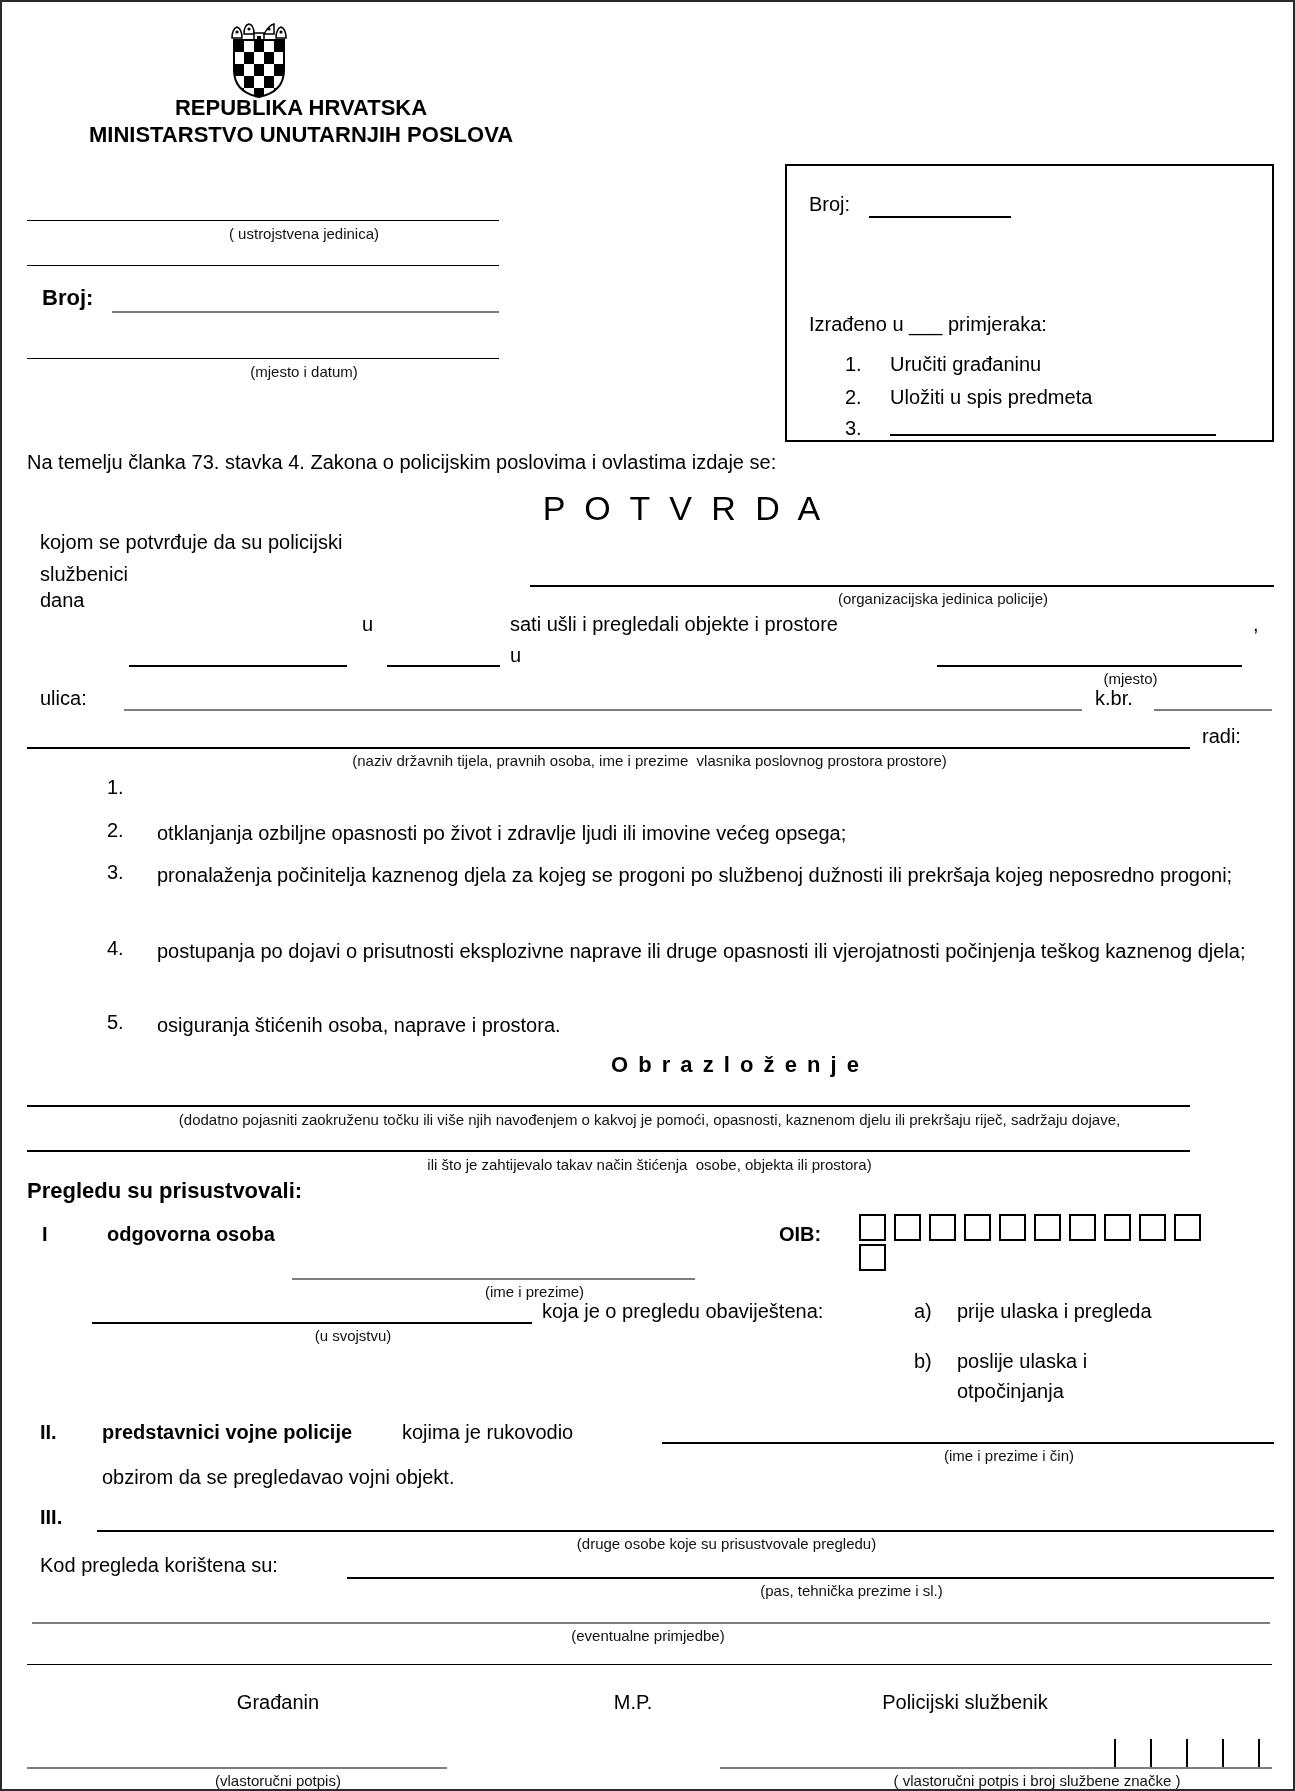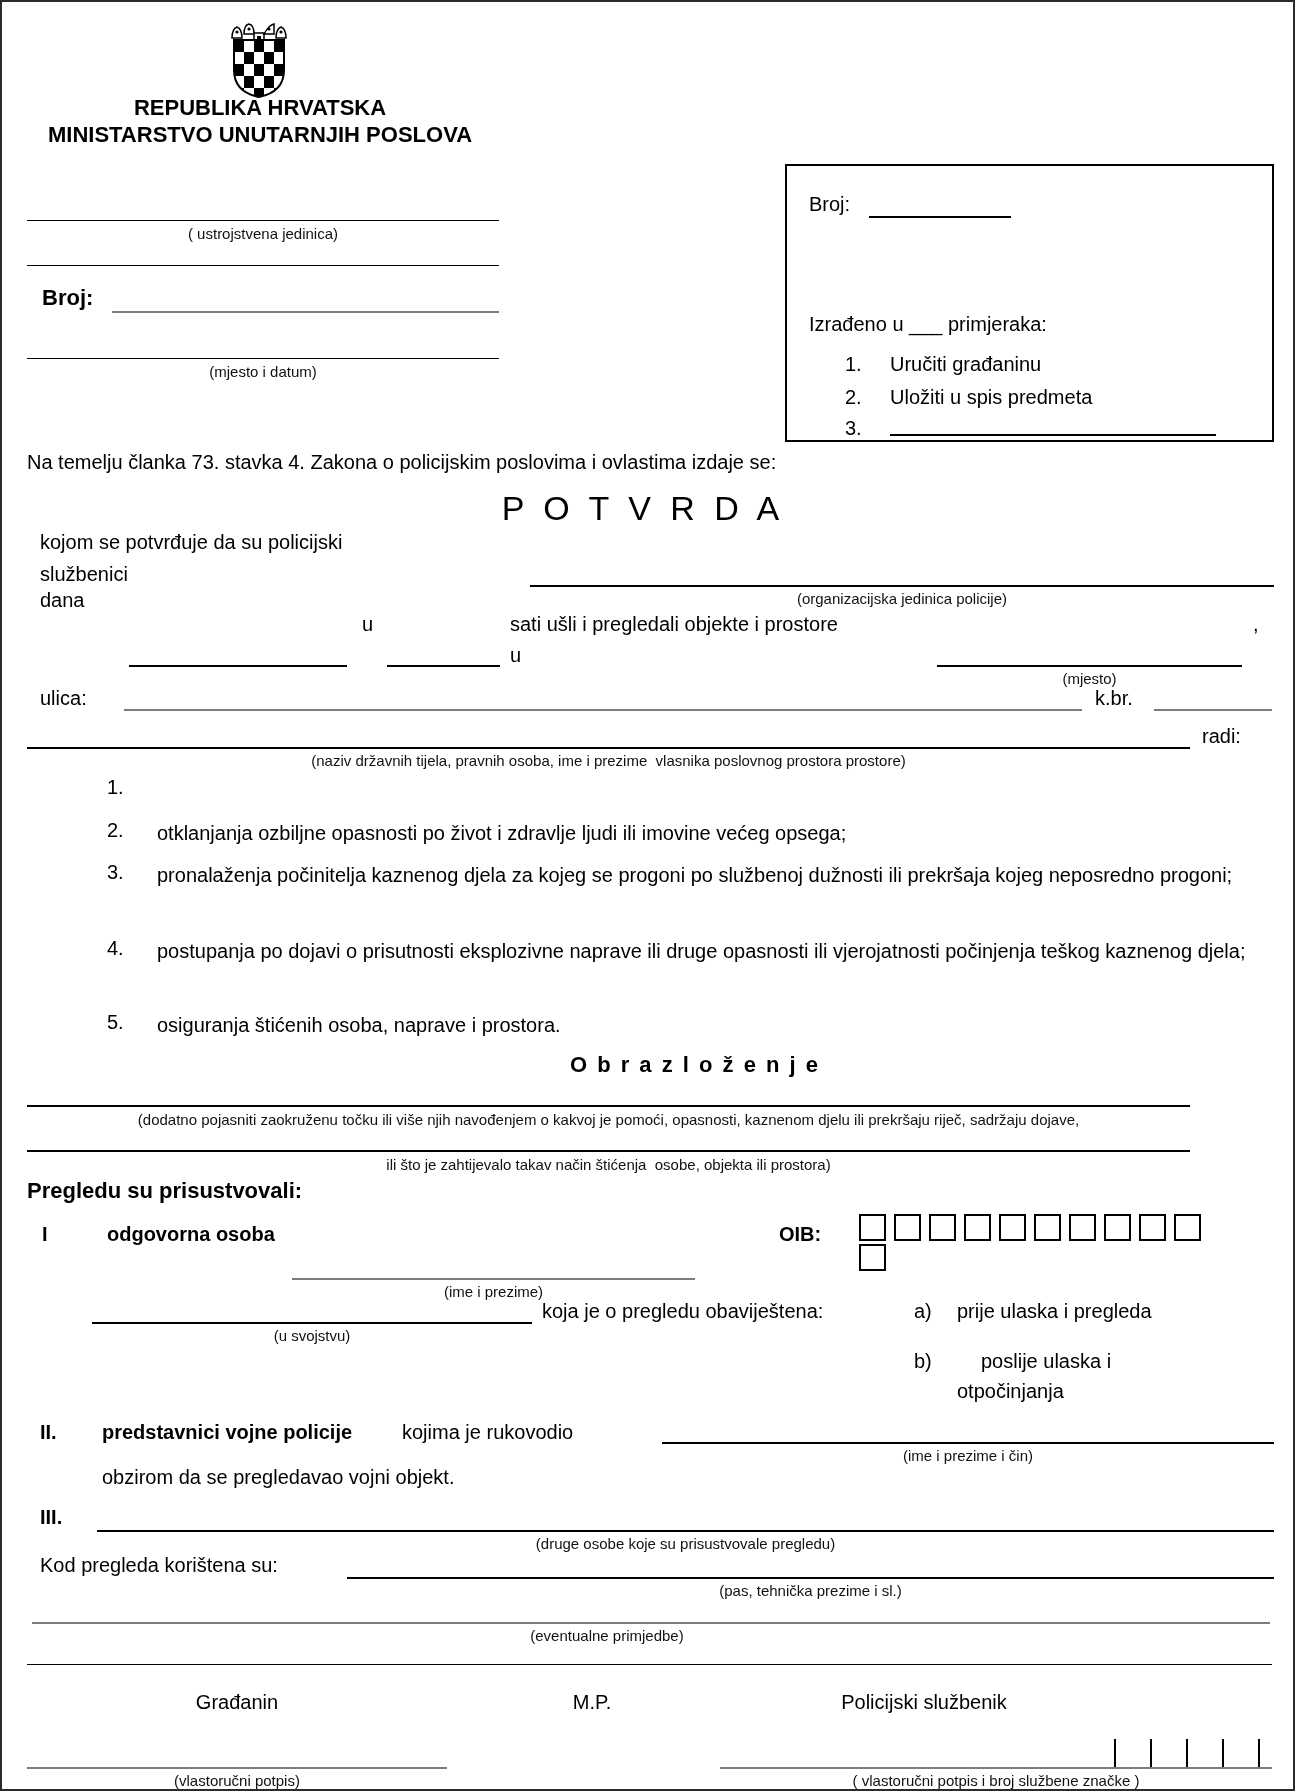--- a/index.html
+++ b/index.html
@@ -6,21 +6,21 @@
   .page {
     position:relative; width:1295px; height:1791px; margin:0 auto;
     background:#ffffff; border:2px solid #2b2b2b; box-sizing:border-box;
     font-family:"Liberation Sans", sans-serif; color:#000; overflow:hidden;
   }
   .abs { position:absolute; }
   .t  { font-size:20px; line-height:1.2; white-space:nowrap; }
   .tw { font-size:20px; line-height:30px; white-space:normal; }
   .b  { font-weight:bold; }
   .cap { font-size:15px; line-height:1.15; white-space:pre; color:#111; }
-  .ctr { text-align:center; }
+  .ctr { text-align:center;margin-left:41px; }
   .hl { height:0; border-top:2px solid #000; }
   .hl.gray { border-top-color:#7d7d7d; }
   .hl.thin { border-top-width:1px; }
   .vtick { width:2px; height:28px; background:#000; }
   .box { border:2px solid #000; box-sizing:border-box; }
   .title1 { font-size:34px; letter-spacing:5px; white-space:nowrap; }
   .title2 { font-size:22px; font-weight:bold; letter-spacing:2px; white-space:nowrap;padding-left:48px; }
   .h1 { font-size:22px; font-weight:bold; white-space:nowrap; }
   .oib-row { display:flex; gap:8px; }
   .oib-cell { width:27px; height:27px; border:2px solid #000; box-sizing:border-box; background:#fff; }
@@ -170,21 +170,21 @@
   <div class="abs ctr cap" style="left:290px; top:1281px; width:403px;">(ime i prezime)</div>
 
   <div class="abs t" style="left:540px; top:1297px;">koja je o pregledu obaviještena:</div>
   <div class="abs t" style="left:912px; top:1297px;">a)</div>
   <div class="abs t" style="left:955px; top:1297px;">prije ulaska i pregleda</div>
 
   <div class="abs hl" style="left:90px; top:1320px; width:440px;"></div>
   <div class="abs ctr cap" style="left:90px; top:1325px; width:440px;">(u svojstvu)</div>
 
   <div class="abs t" style="left:912px; top:1347px;">b)</div>
-  <div class="abs t" style="left:955px; top:1347px;margin-left:24px;">poslije ulaska i</div>
+  <div class="abs t" style="left:955px; top:1347px;">poslije ulaska i</div>
   <div class="abs t" style="left:955px; top:1377px;">otpočinjanja</div>
 
   <div class="abs t b" style="left:38px; top:1418px;">II.</div>
   <div class="abs t b" style="left:100px; top:1418px;">predstavnici vojne policije</div>
   <div class="abs t" style="left:400px; top:1418px;">kojima je rukovodio</div>
   <div class="abs hl" style="left:660px; top:1440px; width:612px;"></div>
   <div class="abs ctr cap" style="left:660px; top:1445px; width:612px;">(ime i prezime i čin)</div>
   <div class="abs t" style="left:100px; top:1463px;">obzirom da se pregledavao vojni objekt.</div>
 
   <div class="abs t b" style="left:38px; top:1503px;">III.</div>

